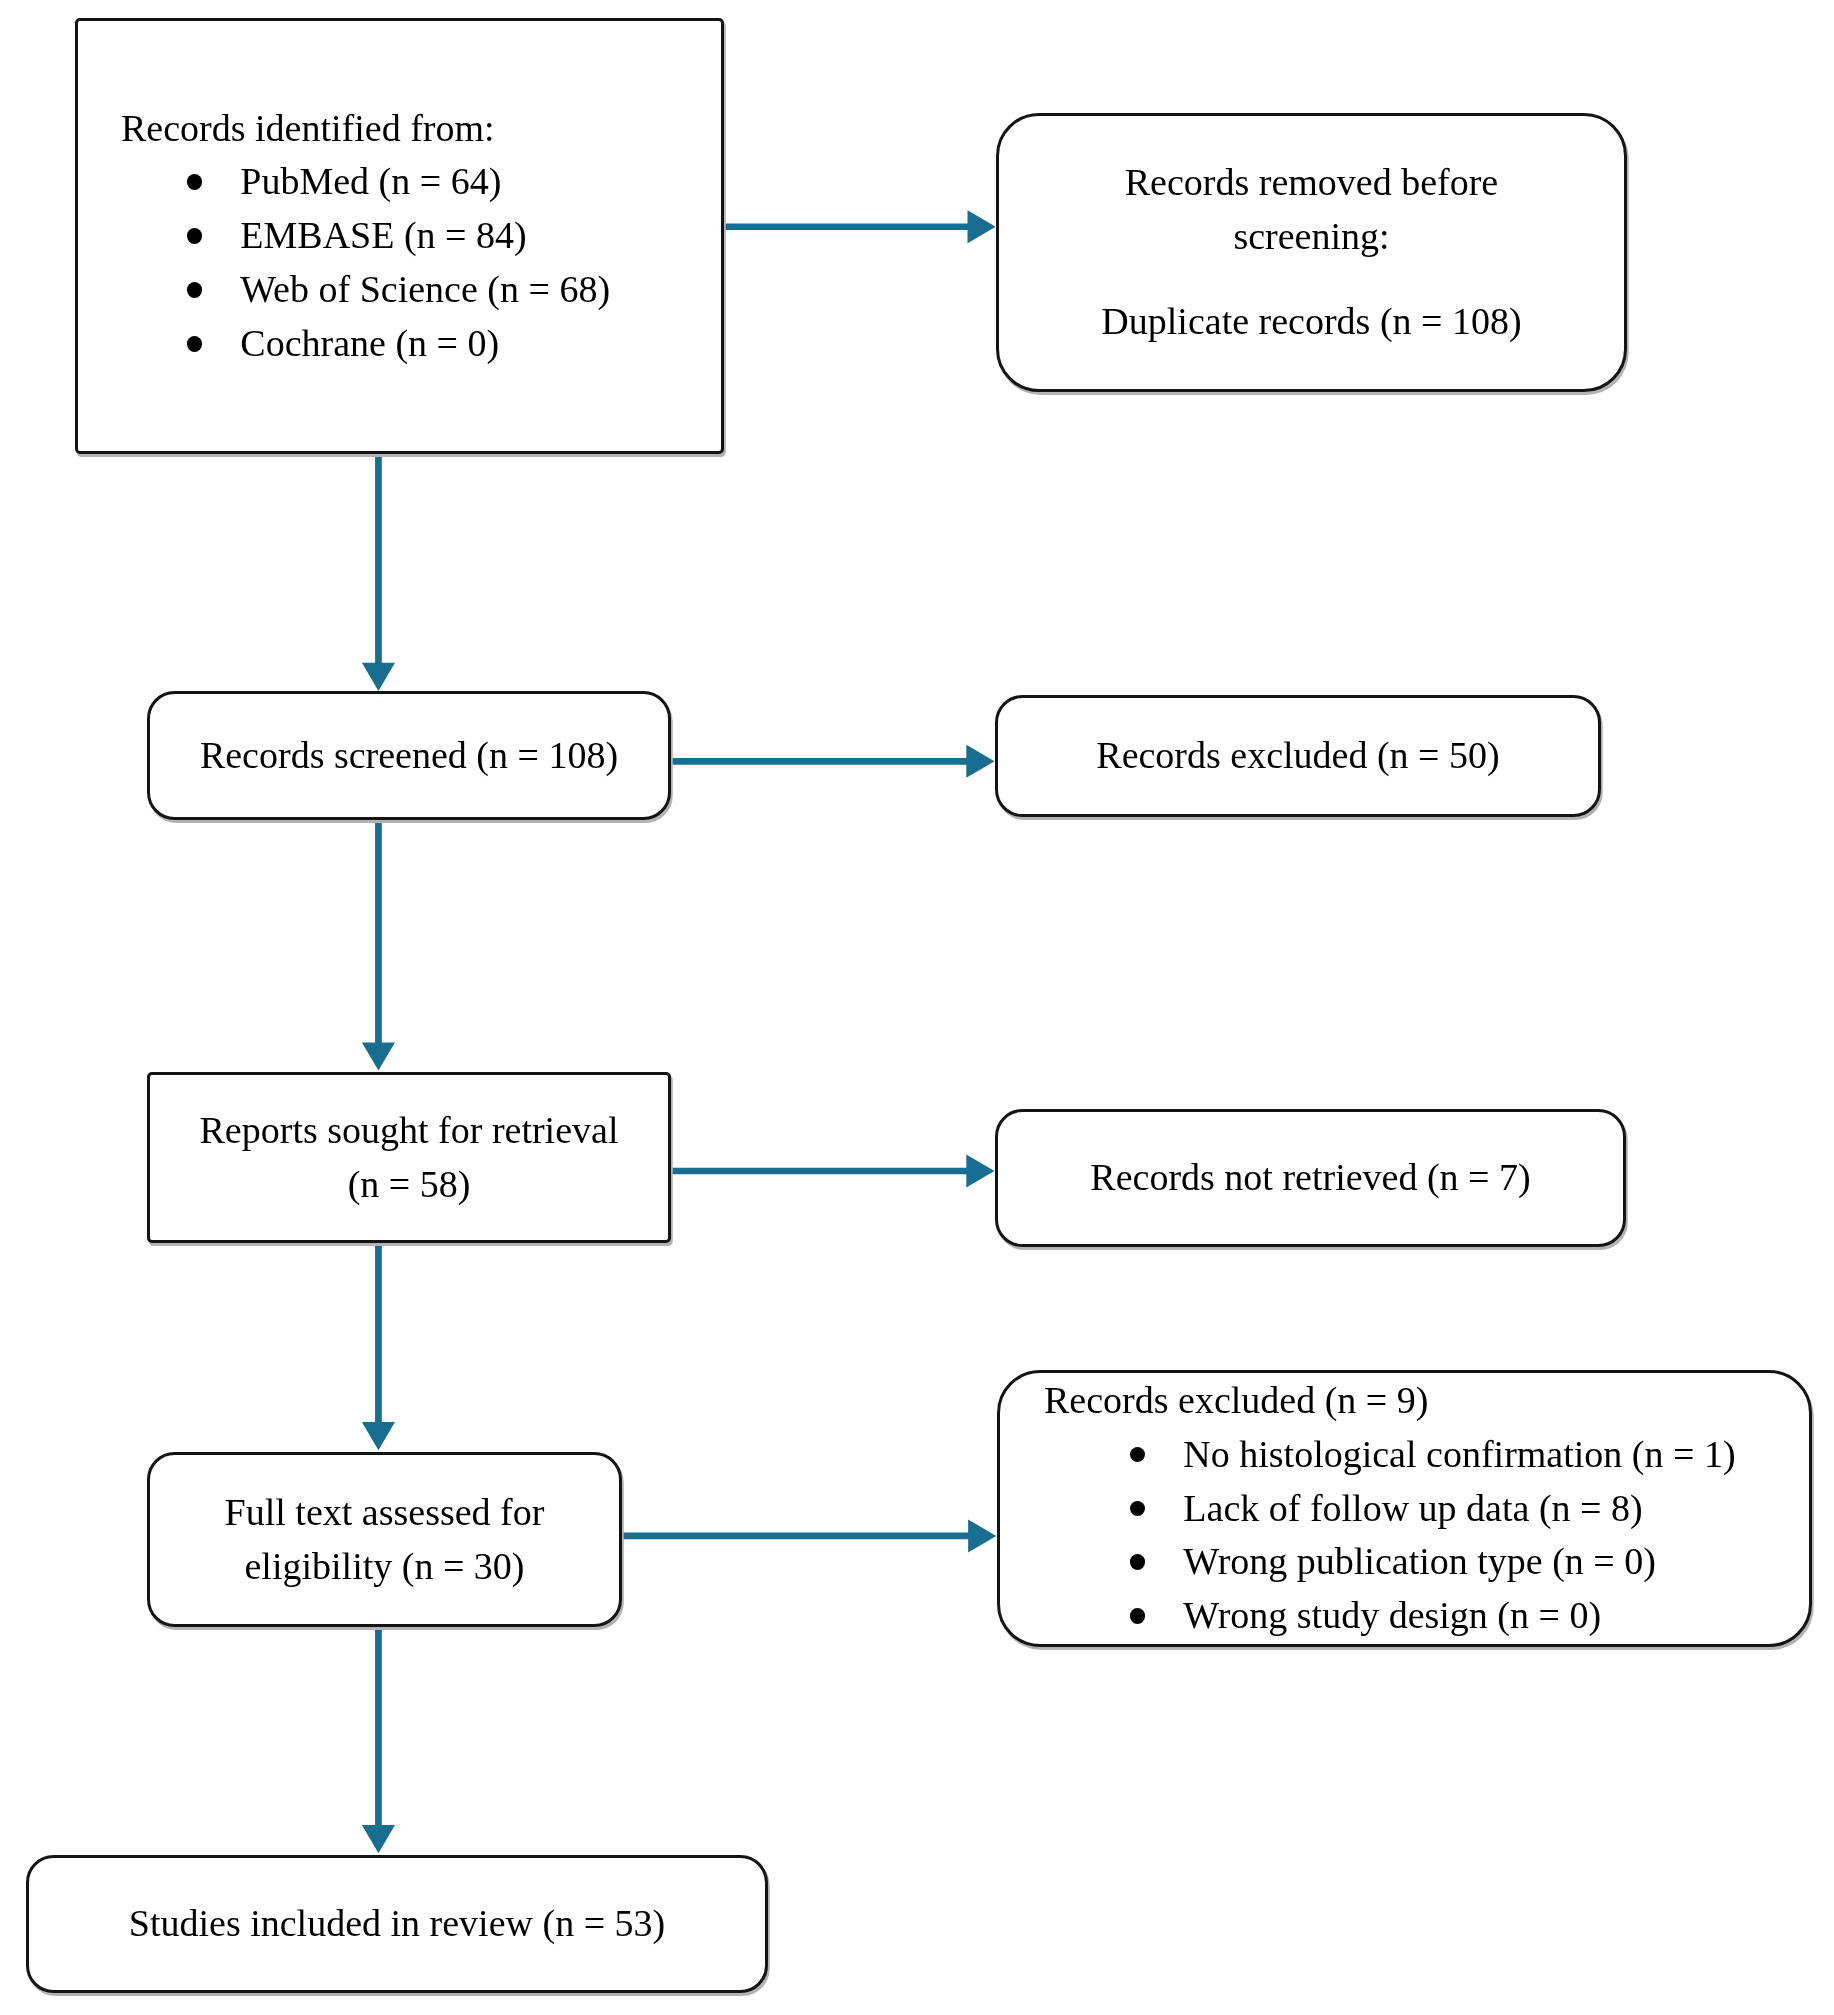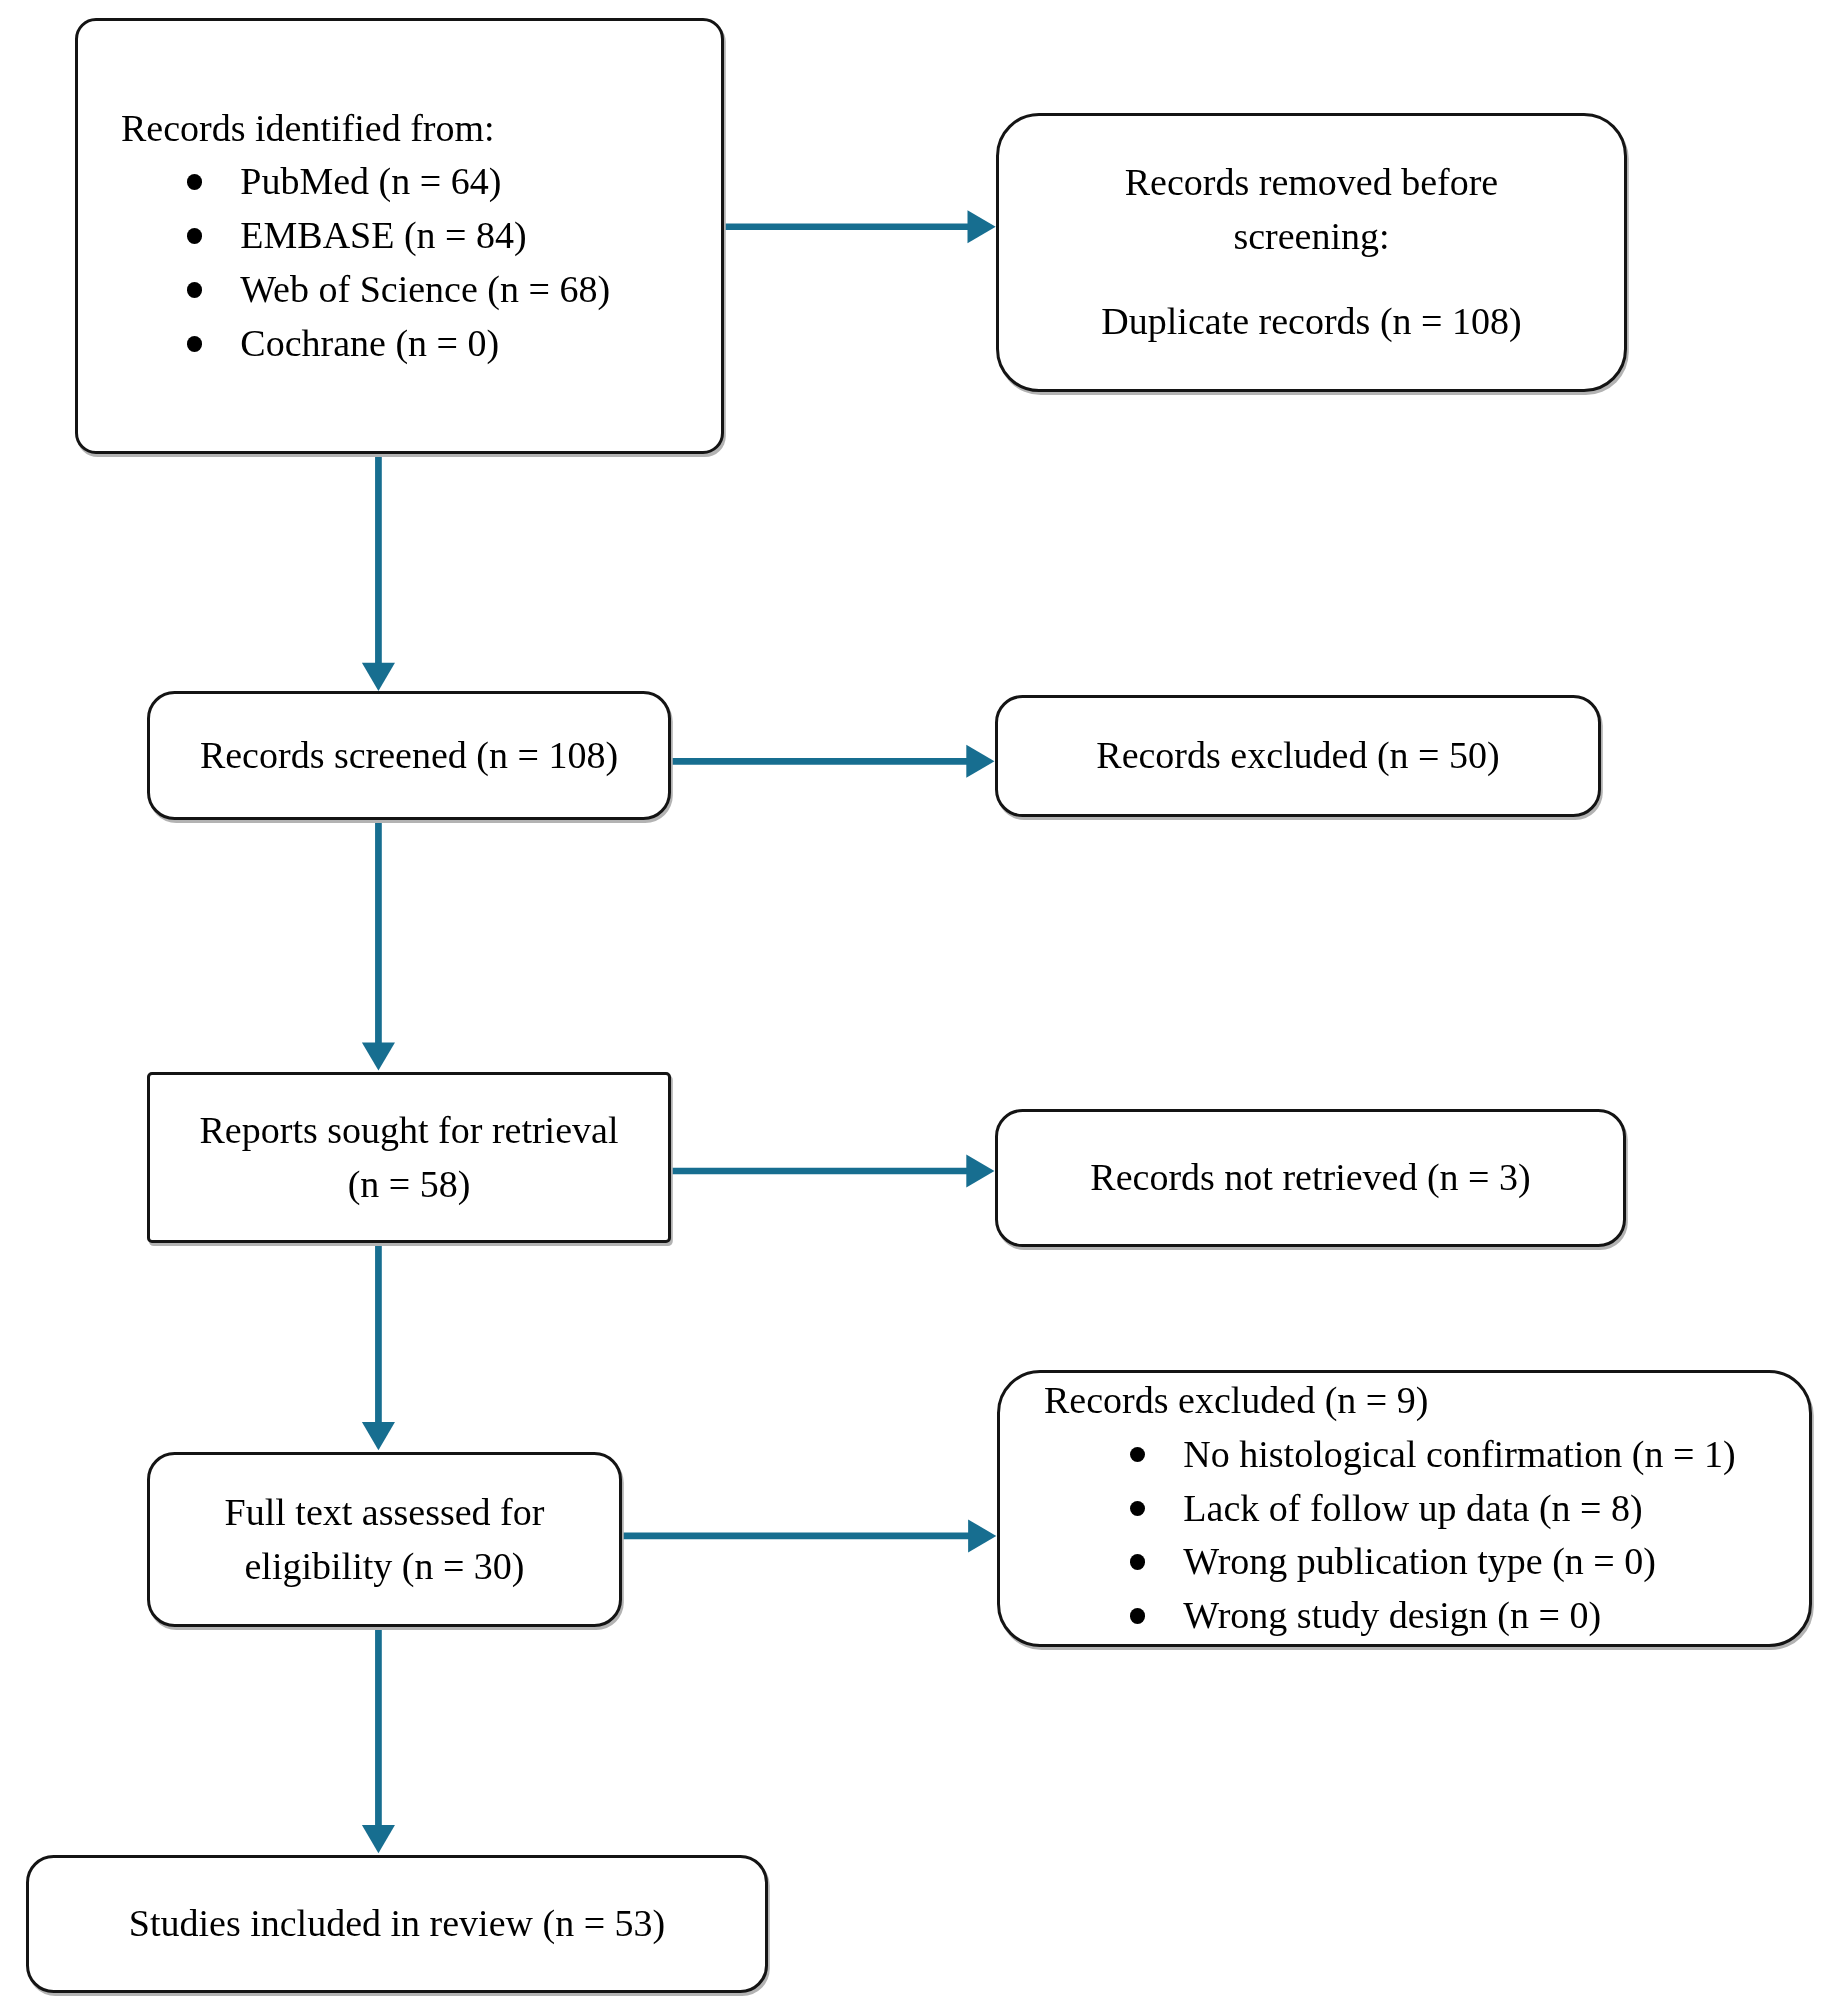--- a/index.html
+++ b/index.html
@@ -20,21 +20,21 @@
     border: 3.1px solid #141414;
     box-shadow: 1.8px 3.1px 0 #b3b3b3;
     display: flex;
     flex-direction: column;
     justify-content: center;
   }
   .centered { text-align: center; align-items: center; }
 
   #box-identification {
     left: 75px; top: 18.4px; width: 649px; height: 436px;
-    border-radius: 21px; padding: 12.2px 18.4px 12.2px 43px;
+    border-radius: 5px; padding: 12.2px 18.4px 12.2px 43px;
   }
   #box-removed {
     left: 996px; top: 113px; width: 631px; height: 279px;
     border-radius: 43px; padding: 12.2px 24.5px;
   }
   #box-screened {
     left: 147px; top: 691px; width: 524px; height: 129px;
     border-radius: 27.6px; padding: 6.1px 18.4px;
   }
   #box-excluded-screening {
@@ -154,21 +154,21 @@
   <div class="box centered" id="box-excluded-screening">
     <div>Records excluded (n = 50)</div>
   </div>
 
   <div class="box centered" id="box-sought">
     <div>Reports sought for retrieval</div>
     <div>(n = 58)</div>
   </div>
 
   <div class="box centered" id="box-not-retrieved">
-    <div>Records not retrieved (n = 3)</div>
+    <div>Records not retrieved (n = 7)</div>
   </div>
 
   <div class="box centered" id="box-fulltext">
     <div>Full text assessed for</div>
     <div>eligibility (n = 30)</div>
   </div>
 
   <div class="box" id="box-excluded-eligibility">
     <div>Records excluded (n = 9)</div>
     <ul class="bullets">

